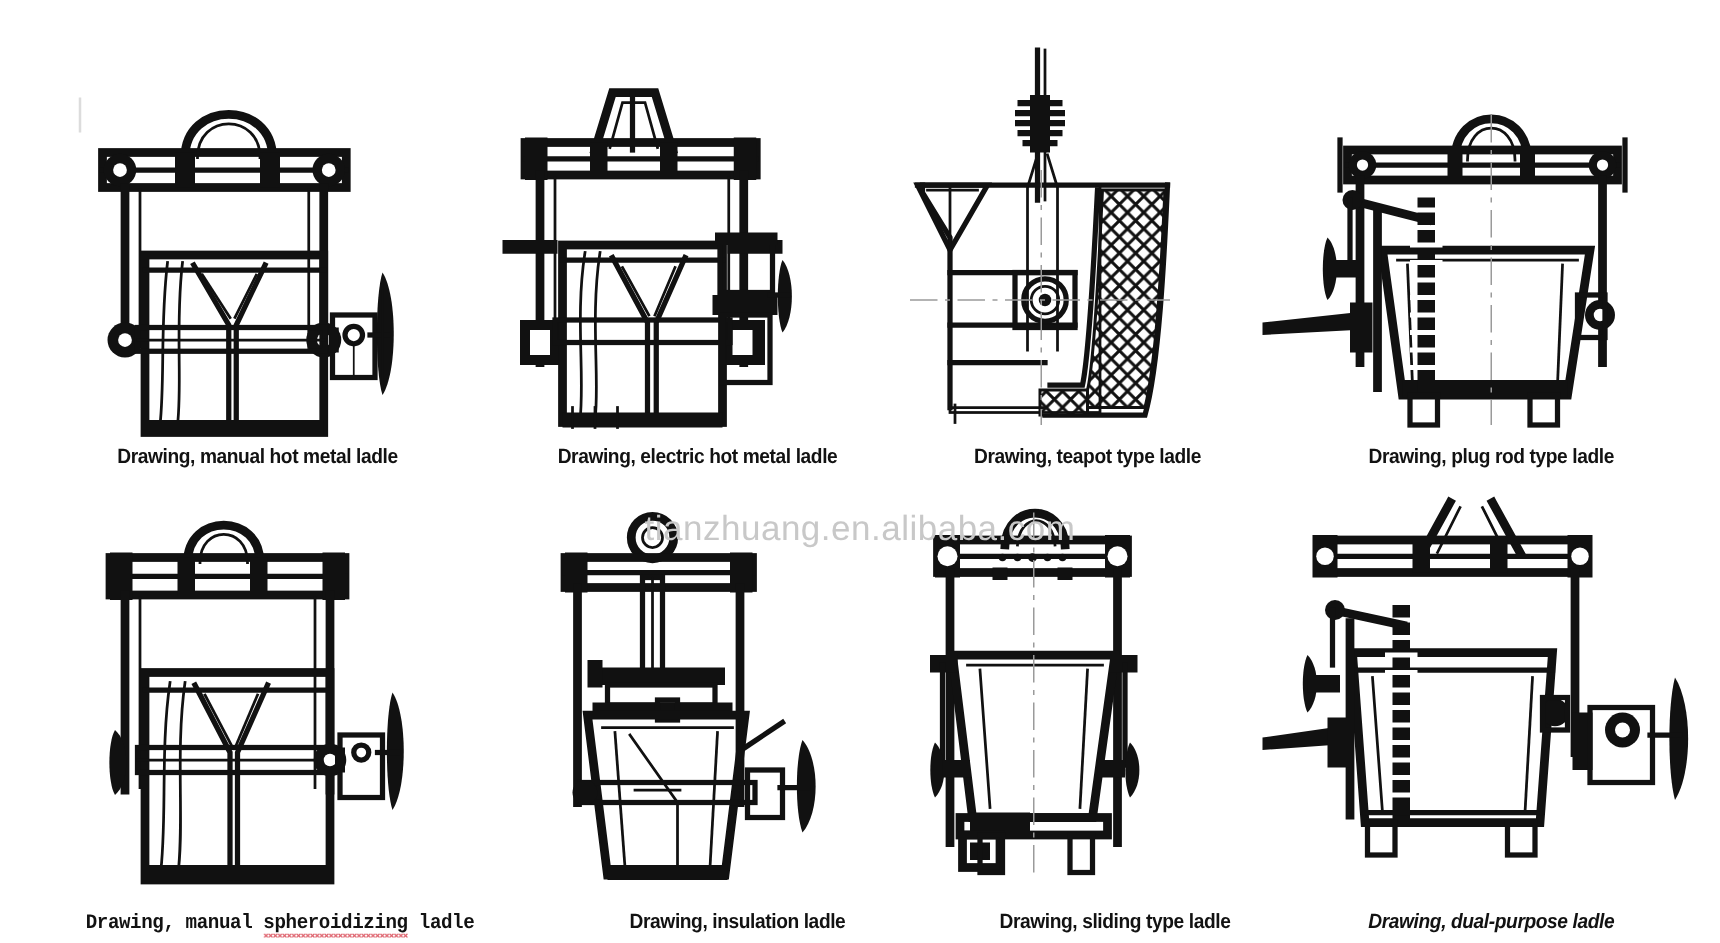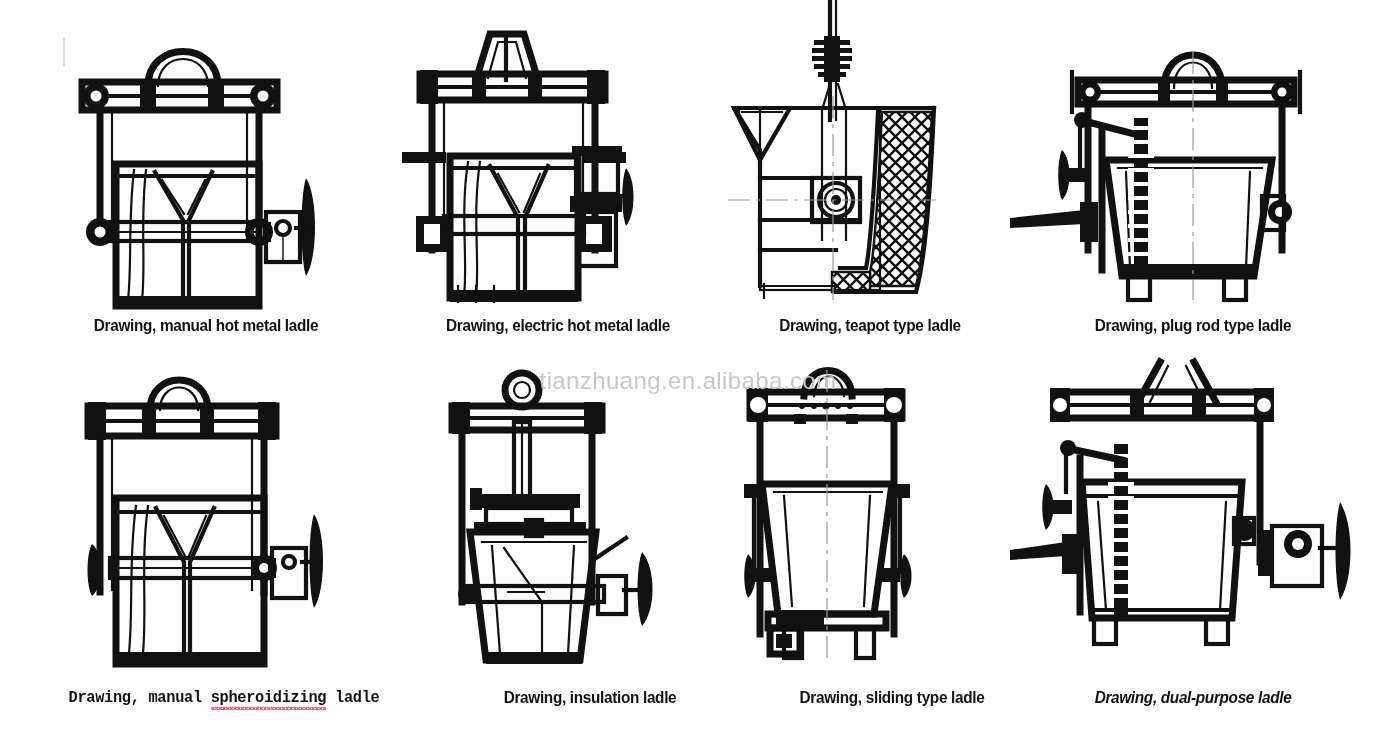--- a/index.html
+++ b/index.html
@@ -2,21 +2,21 @@
 <html><head>
 <meta charset="utf-8">
 <title>Ladle Drawings Catalog</title>
 <style>
   html,body{margin:0;padding:0;background:#ffffff;}
   body{
     width:1376px;height:754px;overflow:hidden;position:relative;
     font-family:"Liberation Sans","DejaVu Sans",sans-serif;
     -webkit-font-smoothing:antialiased;
   }
-  #sheet{position:absolute;inset:0;background:#fff;}
+  #sheet{position:absolute;inset:0;background:#fff;margin-top:40px;}
 
   
   .row{position:absolute;left:0;width:1376px;height:360px;}
   .row.r1{top:0;}
   .row.r2{top:362px;}
   .cell{position:absolute;top:0;height:360px;}
   .cell .art{position:absolute;left:0;top:0;width:100%;}
   .cell .cap{
     position:absolute;left:0;width:100%;
     text-align:center;
@@ -50,21 +50,21 @@
       linear-gradient(45deg,transparent 42%,#d94a57 42%,#d94a57 58%,transparent 58%),
       linear-gradient(-45deg,transparent 42%,#d94a57 42%,#d94a57 58%,transparent 58%);
     background-size:4px 3px;background-repeat:repeat-x;
     opacity:.85;
   }
 
   
   #watermark{
     position:absolute;left:0;top:367px;width:1376px;
     text-align:center;
-    font-size:24px;color:#c8c8c8;font-weight:400;
+    font-size:28px;color:#c8c8c8;font-weight:400;
     letter-spacing:.4px;
     user-select:none;pointer-events:none;
     font-family:"Liberation Sans","DejaVu Sans",sans-serif;
   }
 
   
   #corner-tick{
     position:absolute;left:63px;top:38px;width:2px;height:28px;
     background:#dcdcdc;
   }

